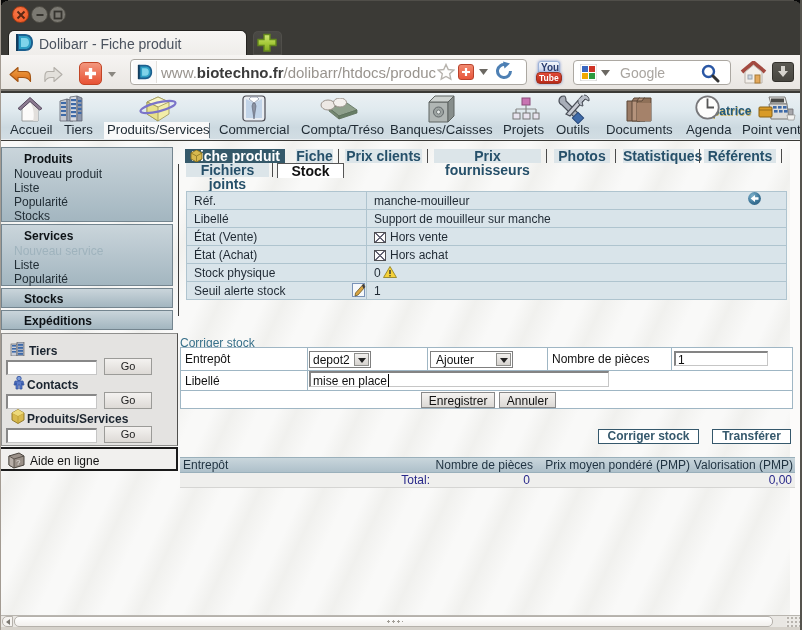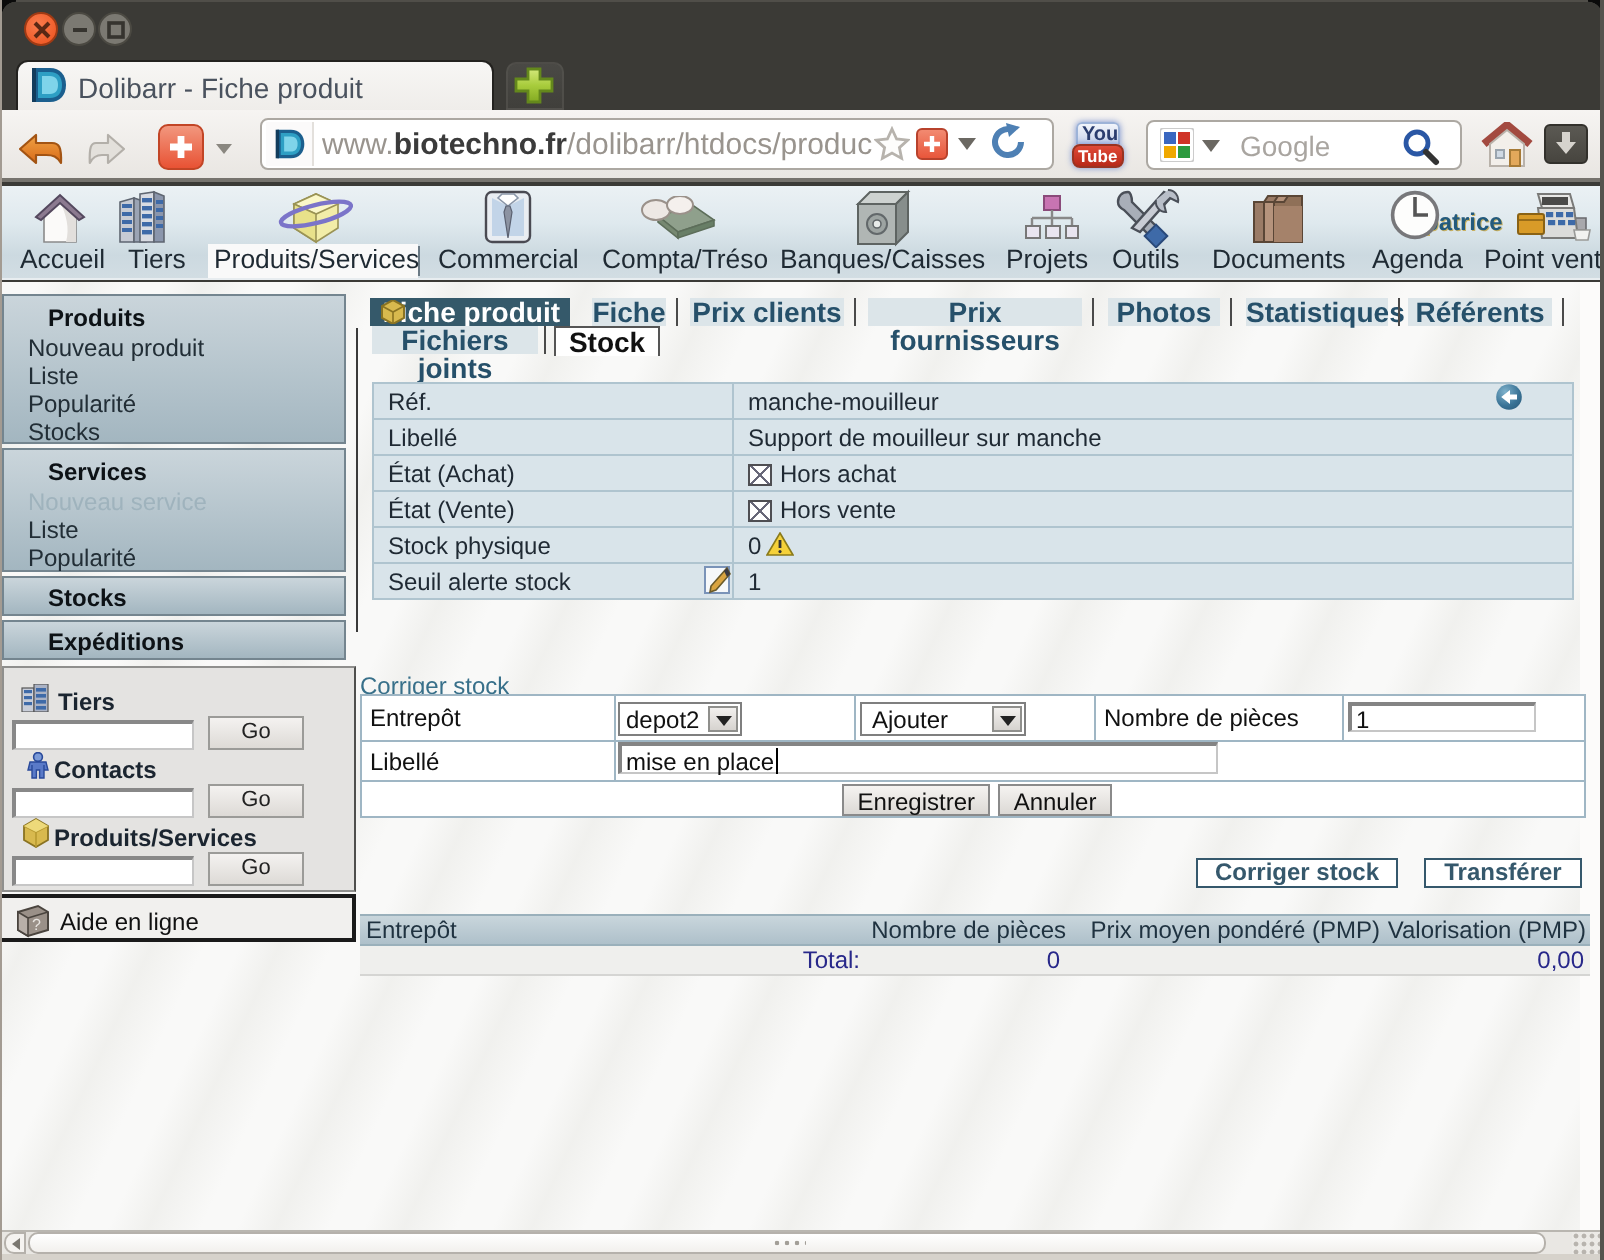--- a/index.html
+++ b/index.html
@@ -421,44 +421,44 @@
 
   <div class="dtab" id="tab-active" style="left:185px; top:149px; width:100px; text-align:right; padding-right:5px;">Fiche produit</div>
   <div class="dtab sep" style="left:296px; top:149px; width:37px;">Fiche</div>
   <div class="dtab sep" style="left:345px; top:149px; width:77px;">Prix clients</div>
   <div class="dtab sep" style="left:434px; top:149px; width:107px;">Prix fournisseurs</div>
   <div class="dtab sep" style="left:554px; top:149px; width:56px;">Photos</div>
   <div class="dtab sep" style="left:623px; top:149px; width:71px;">Statistiques</div>
   <div class="dtab sep" style="left:704px; top:149px; width:72px;">Référents</div>
   <div class="dtab" style="left:186px; top:163px; width:83px;">Fichiers joints</div>
   <div class="abs" style="left:272px; top:163px; width:1px; height:14px; background:#4a4a4a;"></div>
-  <div class="dtab" style="left:277px; top:163px; width:53px; background:#fff; color:#111; border:1px solid #555; border-bottom:none; height:15px;">Stock</div>
+  <div class="dtab" style="left:277px; top:163px; width:67px; background:#fff; color:#111; border:1px solid #555; border-bottom:none; height:15px;">Stock</div>
   <div class="abs" id="line-a"></div>
   <svg class="abs" style="left:190px;top:150px;" width="13" height="12" viewBox="0 0 13 12">
     <path d="M6.5 0 L12 3 L12 9 L6.5 12 L1 9 L1 3 Z" fill="#D8B94E" stroke="#8a7322" stroke-width="1"></path>
     <path d="M1 3 L6.5 6 L12 3 M6.5 6 L6.5 12" fill="none" stroke="#8a7322" stroke-width="0.8"></path>
   </svg>
 
   <table class="abs" id="ftable">
     <tbody>
         <tr>
           <td style="width:180px;">Réf.</td>
           <td>manche-mouilleur</td>
         </tr>
     <tr>
           <td>Libellé</td>
           <td>Support de mouilleur sur manche</td>
         </tr>
     <tr>
+          <td>État (Vente)</td>
+          <td><span class="cbx"></span>Hors vente</td>
+        </tr>
+    <tr>
           <td>État (Achat)</td>
           <td><span class="cbx"></span>Hors achat</td>
-        </tr>
-    <tr>
-          <td>État (Vente)</td>
-          <td><span class="cbx"></span>Hors vente</td>
         </tr>
     <tr>
           <td>Stock physique</td>
           <td>0</td>
         </tr>
     <tr>
           <td>Seuil alerte stock</td>
           <td>1</td>
         </tr>
   </tbody>

